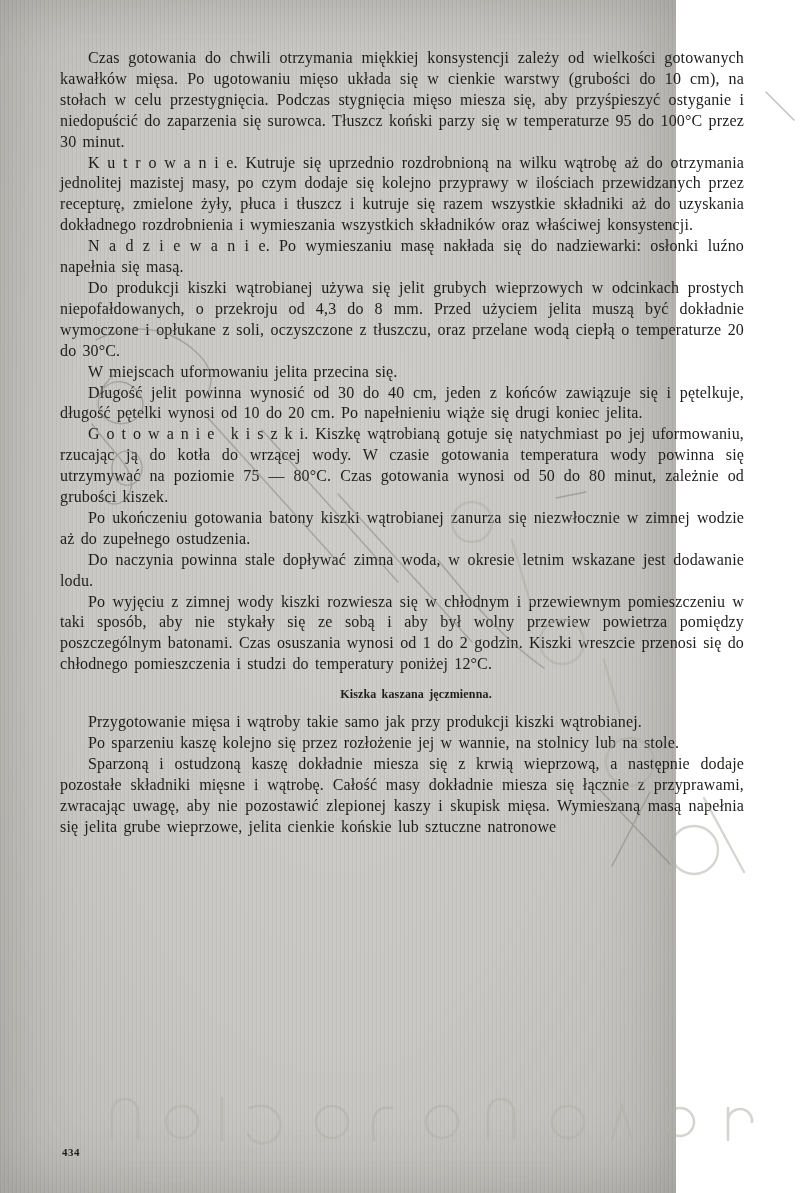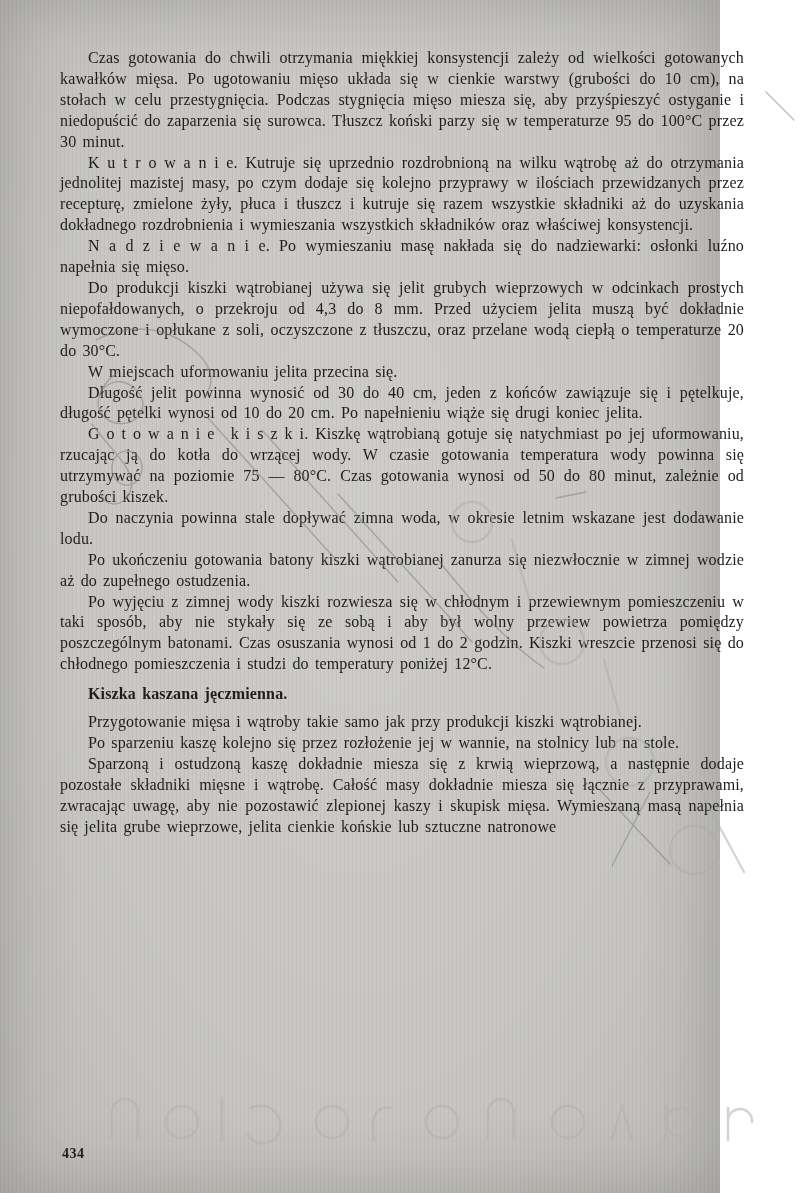--- a/index.html
+++ b/index.html
@@ -17,75 +17,74 @@
     background-image:
       repeating-linear-gradient(90deg,
         rgba(0,0,0,0.045) 0px, rgba(0,0,0,0.045) 1px,
         rgba(255,255,255,0.05) 1px, rgba(255,255,255,0.05) 2px,
         rgba(0,0,0,0.0) 2px, rgba(0,0,0,0.0) 4px),
       radial-gradient(ellipse at 50% 42%,
         rgba(255,255,255,0.10) 0%, rgba(0,0,0,0.0) 55%, rgba(0,0,0,0.06) 100%);
     box-shadow: inset 0 0 70px rgba(60,60,55,0.25);
     font-family: "Liberation Serif", "DejaVu Serif", serif;
     color: #1e1d1b;
-    padding-left: 44px;
   }
   .text-block {
     position: absolute;
     left: 60px;
     top: 48px;
     width: 684px;
     font-size: 16px;
     line-height: 20.9px;
     text-align: justify;
     letter-spacing: 0.15px;
     word-spacing: 2px;
     hyphens: auto;
   }
   .para {
     margin: 0;
     text-indent: 28px;
   }
   .heading {
     margin: 9px 0 7px 0;
     text-indent: 28px;
-    font-size: 16px;
+    font-size: 12px;
     font-weight: bold;
-    text-align: left;
+    text-align: center;
   }
   .page-number {
     position: absolute;
     left: 62px;
     top: 1146px;
-    font-size: 14px;
+    font-size: 11px;
     font-weight: bold;
     letter-spacing: 0.5px;
   }
   .marks {
     position: absolute;
     left: 0;
     top: 0;
     pointer-events: none;
   }
 </style>
 </head>
 <body>
 
 <div class="page">
 
   <main class="text-block">
     <p class="para">Czas gotowania do chwili otrzymania miękkiej konsystencji zależy od wielkości gotowanych kawałków mięsa. Po ugotowaniu mięso układa się w cienkie warstwy (grubości do 10 cm), na stołach w celu przestygnięcia. Podczas stygnięcia mięso miesza się, aby przyśpieszyć ostyganie i niedopuścić do zaparzenia się surowca. Tłuszcz koński parzy się w temperaturze 95 do 100°C przez 30 minut.</p>
     <p class="para">K u t r o w a n i e.  Kutruje się uprzednio rozdrobnioną na wilku wątrobę aż do otrzymania jednolitej mazistej masy, po czym dodaje się kolejno przyprawy w ilościach przewidzanych przez recepturę, zmielone żyły, płuca i tłuszcz i kutruje się razem wszystkie składniki aż do uzyskania dokładnego rozdrobnienia i wymieszania wszystkich składników oraz właściwej konsystencji.</p>
-    <p class="para">N a d z i e w a n i e.  Po wymieszaniu masę nakłada się do nadziewarki: osłonki luźno napełnia się mięso.</p>
+    <p class="para">N a d z i e w a n i e.  Po wymieszaniu masę nakłada się do nadziewarki: osłonki luźno napełnia się masą.</p>
     <p class="para">Do produkcji kiszki wątrobianej używa się jelit grubych wieprzowych w odcinkach prostych niepofałdowanych, o przekroju od 4,3 do 8 mm. Przed użyciem jelita muszą być dokładnie wymoczone i opłukane z soli, oczyszczone z tłuszczu, oraz przelane wodą ciepłą o temperaturze 20 do 30°C.</p>
     <p class="para">W miejscach uformowaniu jelita przecina się.</p>
     <p class="para">Długość jelit powinna wynosić od 30 do 40 cm, jeden z końców zawiązuje się i pętelkuje, długość pętelki wynosi od 10 do 20 cm. Po napełnieniu wiąże się drugi koniec jelita.</p>
     <p class="para">G o t o w a n i e k i s z k i.  Kiszkę wątrobianą gotuje się natychmiast po jej uformowaniu, rzucając ją do kotła do wrzącej wody. W czasie gotowania temperatura wody powinna się utrzymywać na poziomie 75 — 80°C. Czas gotowania wynosi od 50 do 80 minut, zależnie od grubości kiszek.</p>
+    <p class="para">Po ukończeniu gotowania batony kiszki wątrobianej zanurza się niezwłocznie w zimnej wodzie aż do zupełnego ostudzenia.</p>
     <p class="para">Do naczynia powinna stale dopływać zimna woda, w okresie letnim wskazane jest dodawanie lodu.</p>
-    <p class="para">Po ukończeniu gotowania batony kiszki wątrobianej zanurza się niezwłocznie w zimnej wodzie aż do zupełnego ostudzenia.</p>
     <p class="para">Po wyjęciu z zimnej wody kiszki rozwiesza się w chłodnym i przewiewnym pomieszczeniu w taki sposób, aby nie stykały się ze sobą i aby był wolny przewiew powietrza pomiędzy poszczególnym batonami. Czas osuszania wynosi od 1 do 2 godzin. Kiszki wreszcie przenosi się do chłodnego pomieszczenia i studzi do temperatury poniżej 12°C.</p>
     <h2 class="heading">Kiszka kaszana jęczmienna.</h2>
     <p class="para">Przygotowanie mięsa i wątroby takie samo jak przy produkcji kiszki wątrobianej.</p>
     <p class="para">Po sparzeniu kaszę kolejno się przez rozłożenie jej w wannie, na stolnicy lub na stole.</p>
     <p class="para">Sparzoną i ostudzoną kaszę dokładnie miesza się z krwią wieprzową, a następnie dodaje pozostałe składniki mięsne i wątrobę. Całość masy dokładnie miesza się łącznie z przyprawami, zwracając uwagę, aby nie pozostawić zlepionej kaszy i skupisk mięsa. Wymieszaną masą napełnia się jelita grube wieprzowe, jelita cienkie końskie lub sztuczne natronowe</p>
   </main>
 
   <div class="page-number">434</div>
 
   <svg class="marks" width="800" height="1193" viewBox="0 0 800 1193">

